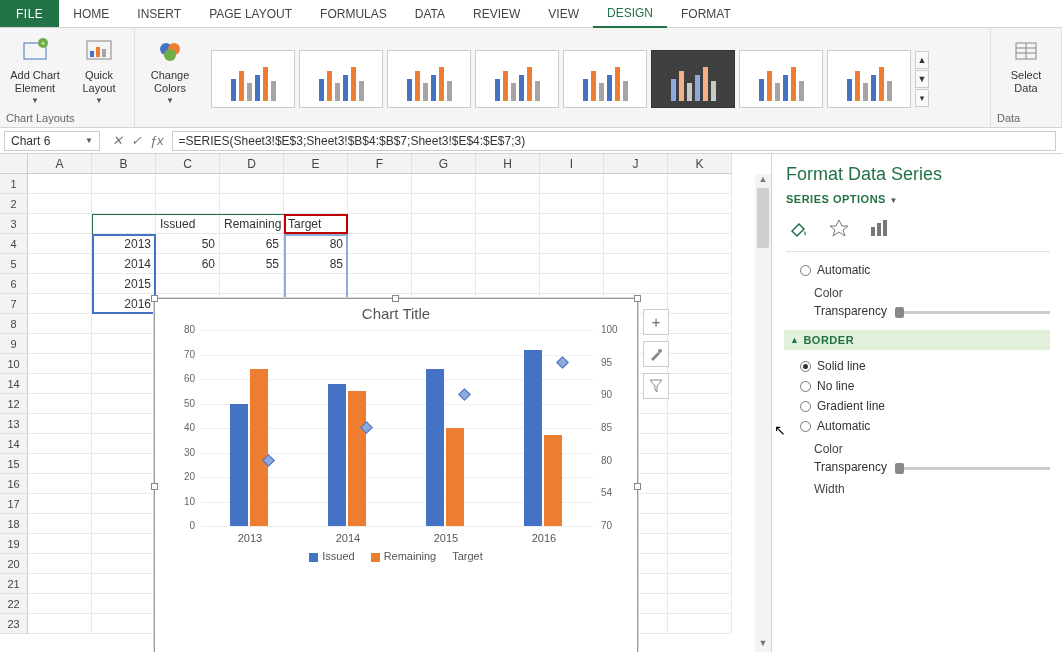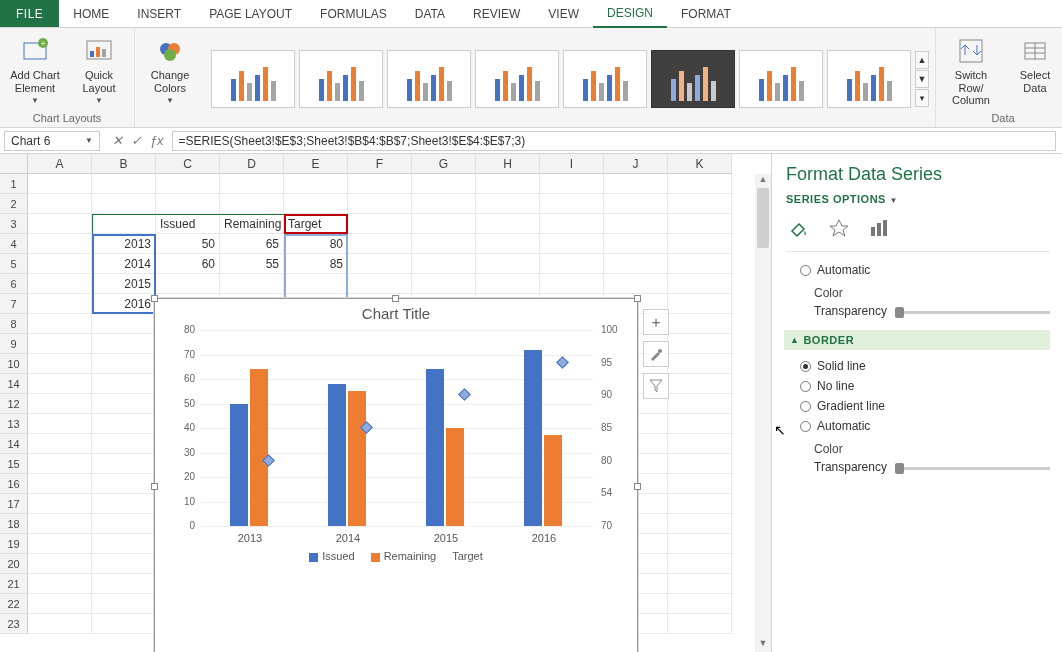--- a/index.html
+++ b/index.html
@@ -7,21 +7,21 @@
 
 
 .tabs { display: flex; align-items: stretch; height: 28px; border-bottom: 1px solid #d4d4d4; }
 .file-tab { background: #217346; color: #fff; padding: 0 16px; display: flex; align-items: center; font-size: 12px; letter-spacing: .5px; }
 .tab { padding: 0 14px; display: flex; align-items: center; color: #444; font-size: 12px; cursor: pointer; }
 .tab.active { color: #217346; border-bottom: 2px solid #217346; margin-bottom: -1px; }
 
 .ribbon { display: flex; align-items: stretch; height: 100px; border-bottom: 1px solid #d4d4d4; background: #f5f5f5; }
 .rgroup { display: flex; flex-direction: column; padding: 2px 6px 0 6px; border-right: 1px solid #e1e1e1; }
 .rgroup-body { flex: 1; display: flex; align-items: center; gap: 6px; }
-.rgroup-label { text-align: center; font-size: 11px; color: #666; padding: 2px 0 3px; }
+.rgroup-label { font-size: 11px; color: #666; padding: 2px 0 3px; }
 .big-btn { display: flex; flex-direction: column; align-items: center; justify-content: flex-start; width: 58px; height: 78px; padding-top: 4px; cursor: pointer; text-align: center; font-size: 11px; line-height: 1.15; gap: 2px; }
 .big-btn .ico { width: 32px; height: 32px; display: flex; align-items: center; justify-content: center; }
 .caret { font-size: 8px; color: #555; }
 .style-thumb { width: 84px; height: 58px; border: 1px solid #ccc; background: #fff; display: flex; align-items: flex-end; justify-content: center; gap: 3px; padding: 4px 4px 6px; cursor: pointer; }
 .style-thumb.dark { background: #404040; border-color: #333; }
 .style-thumb .bar { width: 5px; background: #4472c4; }
 .style-thumb .bar.o { background: #ed7d31; }
 .style-thumb .bar.g { background: #a5a5a5; }
 .style-thumb.dark .bar { background: #8ea9db; }
 .style-thumb.dark .bar.o { background: #f4b183; }
@@ -232,30 +232,20 @@
           <div>▲</div>
           <div>▼</div>
           <div>▾</div>
         </div>
       </div>
     </div>
   </div>
 
   <div class="rgroup">
     <div class="rgroup-body">
-      <div class="big-btn">
-        <span class="ico">
-          <svg width="28" height="28">
-              <rect x="3" y="3" width="22" height="22" fill="none" stroke="#888"></rect>
-              <path d="M8 18 L8 8 M8 8 L12 12 M8 8 L4 12 M20 8 L20 18 M20 18 L16 14 M20 18 L24 14" stroke="#4472c4" fill="none"></path>
-            </svg>
-        </span>
-        <span style="white-space:pre-line">Switch Row/
-Column</span>
-      </div>
       <div class="big-btn">
         <span class="ico">
           <svg width="28" height="28">
               <rect x="4" y="6" width="20" height="16" fill="none" stroke="#888"></rect>
               <line x1="4" y1="11" x2="24" y2="11" stroke="#888"></line>
               <line x1="4" y1="16" x2="24" y2="16" stroke="#888"></line>
               <line x1="14" y1="6" x2="14" y2="22" stroke="#888"></line>
             </svg>
         </span>
         <span style="white-space:pre-line">Select
@@ -753,14 +743,15 @@
         <span>Automatic</span>
       </div>
 
     <div class="sub-label">Color</div>
     <div class="slider-row">
       <span>Transparency</span>
       <div class="track">
           <div class="knob"></div>
         </div>
     </div>
+    <div class="sub-label">Width</div>
   </div>
 </div>
 
 </body></html>

